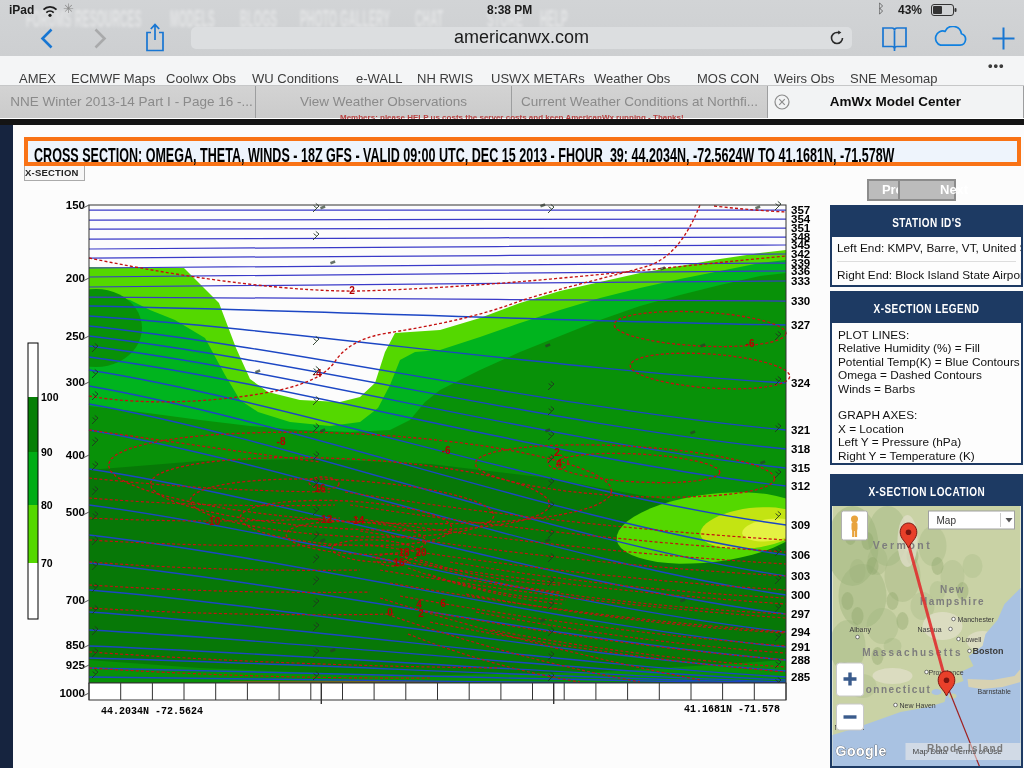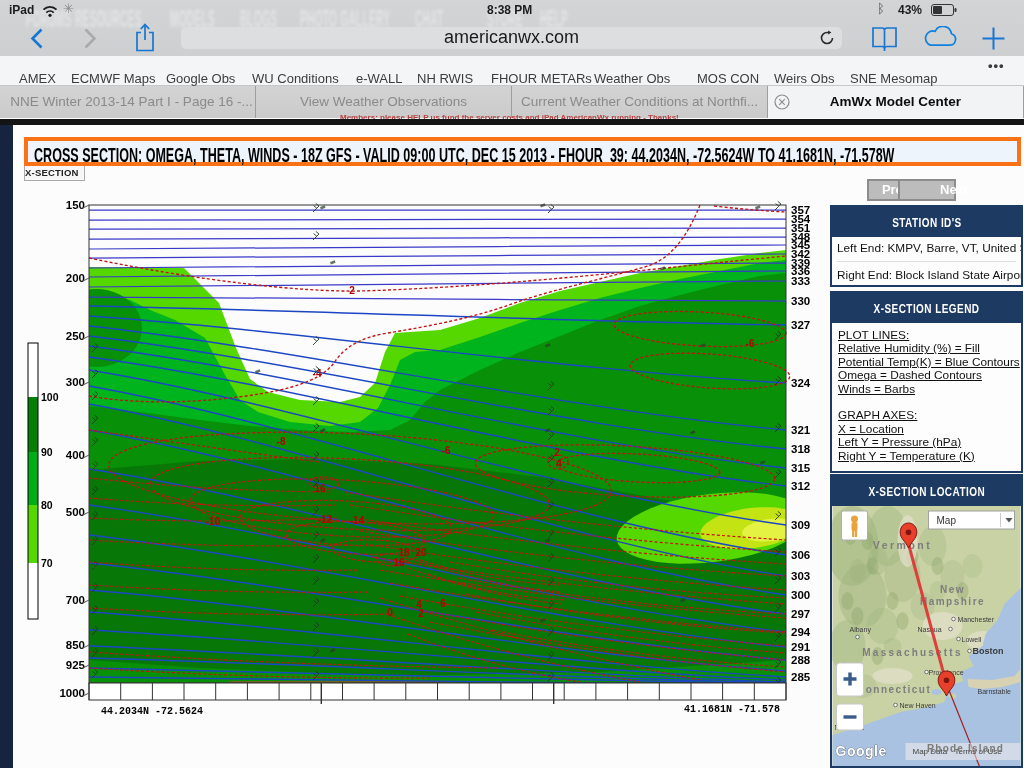--- a/index.html
+++ b/index.html
@@ -4,21 +4,21 @@
 html,body { width:1024px; height:768px; overflow:hidden; font-family:"Liberation Sans",sans-serif; }
 #stage { position:relative; width:1024px; height:768px; background:#fff; }
 .abs { position:absolute; }
 
 
 #chrome { position:absolute; left:0; top:0; width:1024px; height:118px; }
 #slab { position:absolute; left:0; top:0; width:1024px; height:56px; background:linear-gradient(#d2d4d6,#cdcfd1); overflow:hidden; }
 #ghostnav { position:absolute; left:0; top:0; width:1024px; height:30px; color:rgba(255,255,255,0.42); font-weight:bold; font-size:15px; filter:blur(1.4px); }
 #ghostnav span { position:absolute; top:4px; transform:scale(0.67,1.62); transform-origin:0 0; white-space:nowrap; letter-spacing:0.5px; }
 #statusbar { position:absolute; left:0; top:0; width:856px; height:20px; font-size:12px; color:#1c1c1c; }
-#toolbar { position:absolute; left:0; top:20px; width:872px; height:36px; }
+#toolbar { position:absolute; left:10px; top:20px; width:872px; height:36px; }
 #urlfield { position:absolute; left:181px; top:7px; width:661px; height:22px; background:#dcdee0; border-radius:5px; text-align:center; font-size:18px; color:#1b1b1b; line-height:21px; }
 #bookbar { position:absolute; left:0; top:56px; width:1024px; height:30px; background:#f4f5f6; border-bottom:1px solid #c6c7c8; font-size:13px; color:#3c3c3c; }
 #bookbar span { position:absolute; top:7px;margin-top:8px; }
 #tabbar { position:absolute; left:0; top:86px; width:1024px; height:32px; background:#c3c4c5; }
 .tab { position:absolute; top:0; height:32px; background:linear-gradient(#d3d3d3,#cbcbcb); border-right:1px solid #9d9e9f; color:#8a8a8a; font-size:13.5px; text-align:center; line-height:32px; white-space:nowrap; overflow:hidden; }
 .tab.active { background:#f2f3f4; color:#0c0c0c; font-weight:bold;text-align:center; }
 #blackline { position:absolute; left:0; top:119px; width:1024px; height:6px; background:#141414; }
 
 
 #page { position:absolute; left:0; top:124px; width:1024px; height:644px; background:#16243f; }
@@ -551,21 +551,21 @@
       </svg>
       <div class="panel" style="top:81px;">
         <div class="phead"><span>STATION ID'S</span></div>
         <div class="pbody" style="padding:2px 5px 2px 5px;">
           <div style="padding:2px 0 6px 0; border-bottom:1px solid #ddd;">Left End: KMPV, Barre, VT, United S</div>
           <div style="padding:6px 0 1px 0;">Right End: Block Island State Airpor</div>
         </div>
       </div>
       <div class="panel" style="top:167px;">
         <div class="phead"><span>X-SECTION LEGEND</span></div>
-        <div class="pbody" style="padding:6px 6px 8px 6px; line-height:13.4px;text-decoration:underline;">
+        <div class="pbody" style="padding:6px 6px 0 6px; line-height:13.4px;">
           PLOT LINES:<br>Relative Humidity (%) = Fill<br>Potential Temp(K) = Blue Contours<br>Omega = Dashed Contours<br>Winds = Barbs<br><br>GRAPH AXES:<br>X = Location<br>Left Y = Pressure (hPa)<br>Right Y = Temperature (K)
         </div>
       </div>
       <div class="panel" style="top:350px; height:294px; overflow:hidden;">
         <div class="phead"><span>X-SECTION LOCATION</span></div>
         <svg width="189" height="263" viewBox="0 0 188 263">
           <rect x="0" y="0" width="188" height="263" fill="#c9d2a5"></rect>
 <ellipse cx="20" cy="40" rx="26" ry="40" fill="#9db37c" opacity="0.5"></ellipse>
 <ellipse cx="55" cy="30" rx="20" ry="30" fill="#9db37c" opacity="0.4"></ellipse>
 <ellipse cx="30" cy="90" rx="24" ry="32" fill="#9db37c" opacity="0.45"></ellipse>
@@ -710,38 +710,38 @@
         <svg class="abs" style="left:922px;top:6px;" width="38" height="23" viewBox="0 0 42 22">
           <path d="M9.5,19.5 L31,19.5 A6.5,6.5 0 0 0 32.5,6.8 A9.5,9.5 0 0 0 14.5,4.2 A7.5,7.5 0 0 0 9.5,19.5 Z" fill="none" stroke="#1080df" stroke-width="1.9" stroke-linejoin="round"></path>
         </svg>
         <svg class="abs" style="left:982px;top:7px;" width="23" height="23" viewBox="0 0 23 23">
           <path d="M11.5,0.5 L11.5,22.5 M0.5,11.5 L22.5,11.5" stroke="#1876d2" stroke-width="2"></path>
         </svg>
       </div>
       <div id="bookbar">
         <span style="left:19px;">AMEX</span>
         <span style="left:71px;">ECMWF Maps</span>
-        <span style="left:166px;">Google Obs</span>
+        <span style="left:166px;">Coolwx Obs</span>
         <span style="left:252px;">WU Conditions</span>
         <span style="left:356px;">e-WALL</span>
         <span style="left:417px;">NH RWIS</span>
-        <span style="left:491px;">FHOUR METARs</span>
+        <span style="left:491px;">USWX METARs</span>
         <span style="left:594px;">Weather Obs</span>
         <span style="left:697px;">MOS CON</span>
         <span style="left:774px;">Weirs Obs</span>
         <span style="left:850px;">SNE Mesomap</span>
         <b style="position:absolute;left:988px;top:2px;letter-spacing:1px;">•••</b>
       </div>
       <div id="tabbar">
         <div class="tab" style="left:0; width:256px;padding-left:8px;">NNE Winter 2013-14 Part I - Page 16 -...</div>
         <div class="tab" style="left:256px; width:256px;">View Weather Observations</div>
         <div class="tab" style="left:512px; width:256px;">Current Weather Conditions at Northfi...</div>
         <div class="tab active" style="left:768px; width:256px;">AmWx Model Center</div>
         <svg class="abs" style="left:774px;top:8px;" width="16" height="16" viewBox="0 0 16 16">
           <circle cx="8" cy="8" r="7" fill="none" stroke="#8c8c8c" stroke-width="1.2"></circle>
           <path d="M5.2,5.2 L10.8,10.8 M10.8,5.2 L5.2,10.8" stroke="#8c8c8c" stroke-width="1.2"></path>
         </svg>
       </div>
       <div id="blackline"></div>
-      <div class="abs" style="left:340px;top:113px;width:345px;height:6px;overflow:hidden;color:#b84040;font-size:8px;font-weight:bold;z-index:5;">Members: please HELP us fund the server costs and iPad AmericanWx running - Thanks!</div>
+      <div class="abs" style="left:340px;top:113px;width:345px;height:6px;overflow:hidden;color:#b84040;font-size:8px;font-weight:bold;z-index:5;">Members: please HELP us costs the server costs and keep AmericanWx running - Thanks!</div>
   </div>
 
 </div>
 
 </body></html>

